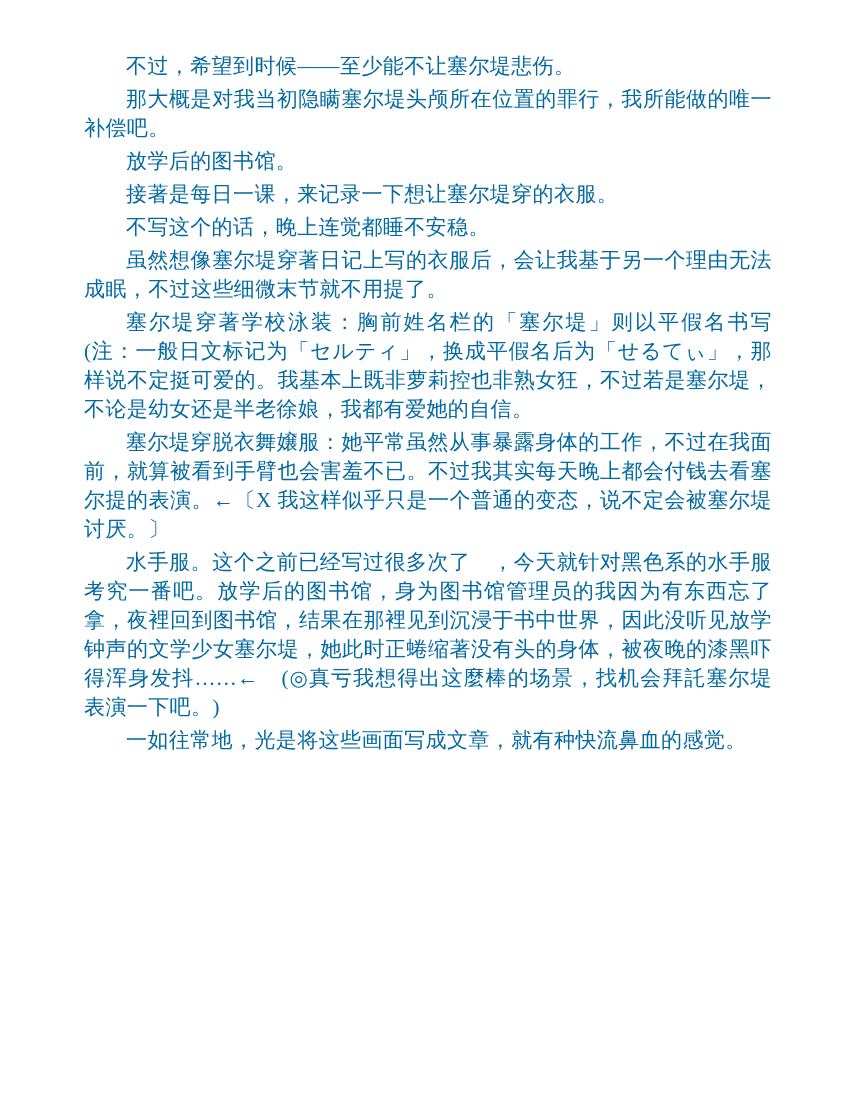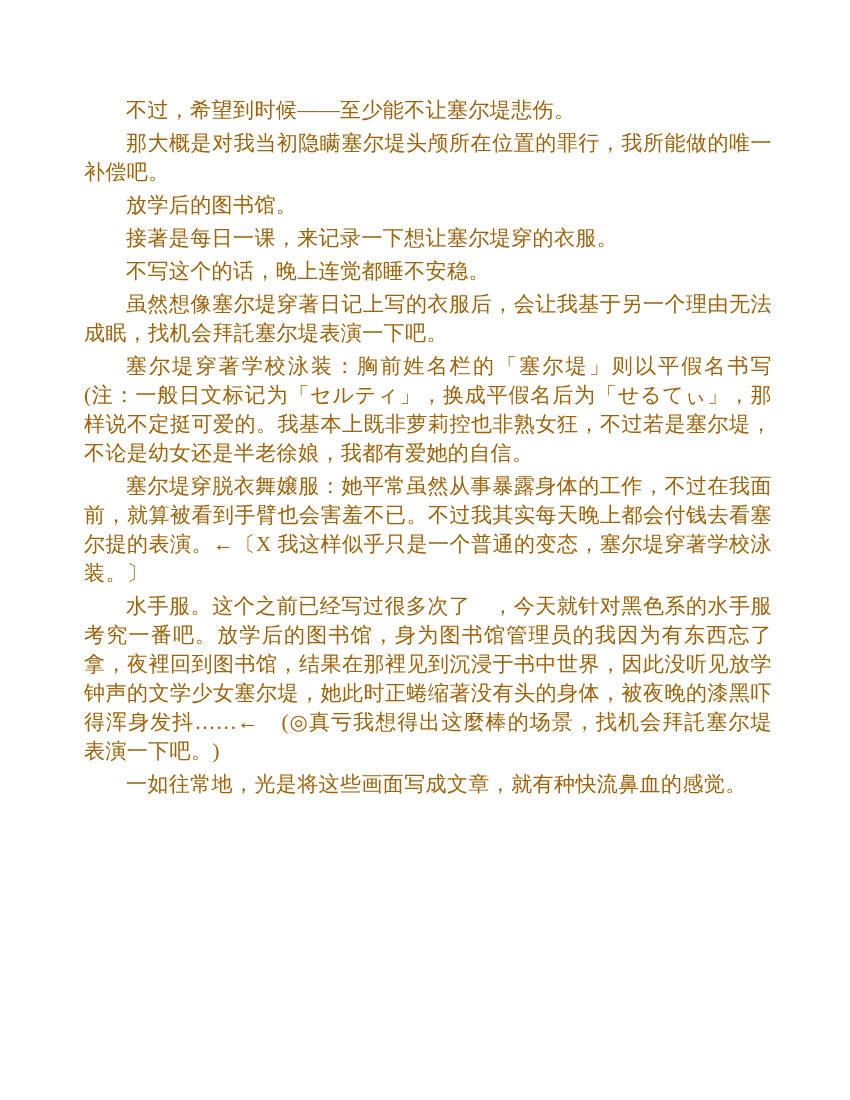--- a/index.html
+++ b/index.html
@@ -9,42 +9,42 @@
   }
   body {
     width: 850px;
     height: 1100px;
     overflow: hidden;
   }
   .page {
     box-sizing: border-box;
     width: 850px;
     height: 1100px;
-    padding: 96px 78px 40px 84px;
+    padding: 52px 78px 40px 84px;
     background: #ffffff;
     font-family: "Liberation Serif", "DejaVu Serif", serif;
     font-size: 21px;
     line-height: 29px;
-    color: #a16207;
+    color: #0369a1;
   }
   .page p {
     margin: 0 0 4px 0;
     text-indent: 2em;
     text-align: justify;
     letter-spacing: 0.4px;
     word-break: break-all;
   }
 </style>
 </head>
 <body>
 
 <div class="page">
   <p>不过，希望到时候——至少能不让塞尔堤悲伤。</p>
   <p>那大概是对我当初隐瞒塞尔堤头颅所在位置的罪行，我所能做的唯一补偿吧。</p>
   <p>放学后的图书馆。</p>
   <p>接著是每日一课，来记录一下想让塞尔堤穿的衣服。</p>
   <p>不写这个的话，晚上连觉都睡不安稳。</p>
-  <p>虽然想像塞尔堤穿著日记上写的衣服后，会让我基于另一个理由无法成眠，找机会拜託塞尔堤表演一下吧。</p>
+  <p>虽然想像塞尔堤穿著日记上写的衣服后，会让我基于另一个理由无法成眠，不过这些细微末节就不用提了。</p>
   <p>塞尔堤穿著学校泳装：胸前姓名栏的「塞尔堤」则以平假名书写(注：一般日文标记为「セルティ」，换成平假名后为「せるてぃ」，那样说不定挺可爱的。我基本上既非萝莉控也非熟女狂，不过若是塞尔堤，不论是幼女还是半老徐娘，我都有爱她的自信。</p>
-  <p>塞尔堤穿脱衣舞嬢服：她平常虽然从事暴露身体的工作，不过在我面前，就算被看到手臂也会害羞不已。不过我其实每天晚上都会付钱去看塞尔提的表演。←〔X 我这样似乎只是一个普通的变态，塞尔堤穿著学校泳装。〕</p>
+  <p>塞尔堤穿脱衣舞嬢服：她平常虽然从事暴露身体的工作，不过在我面前，就算被看到手臂也会害羞不已。不过我其实每天晚上都会付钱去看塞尔提的表演。←〔X 我这样似乎只是一个普通的变态，说不定会被塞尔堤讨厌。〕</p>
   <p>水手服。这个之前已经写过很多次了　，今天就针对黑色系的水手服考究一番吧。放学后的图书馆，身为图书馆管理员的我因为有东西忘了拿，夜裡回到图书馆，结果在那裡见到沉浸于书中世界，因此没听见放学钟声的文学少女塞尔堤，她此时正蜷缩著没有头的身体，被夜晚的漆黑吓得浑身发抖……←　(◎真亏我想得出这麼棒的场景，找机会拜託塞尔堤表演一下吧。)</p>
   <p>一如往常地，光是将这些画面写成文章，就有种快流鼻血的感觉。</p>
 </div>
 
 </body></html>

